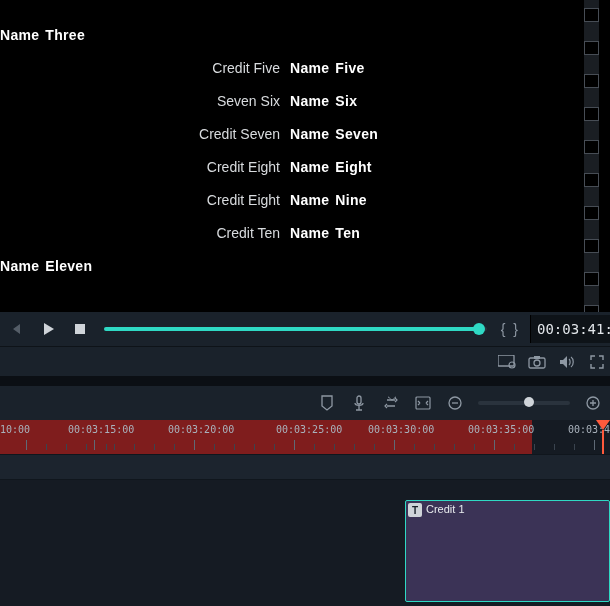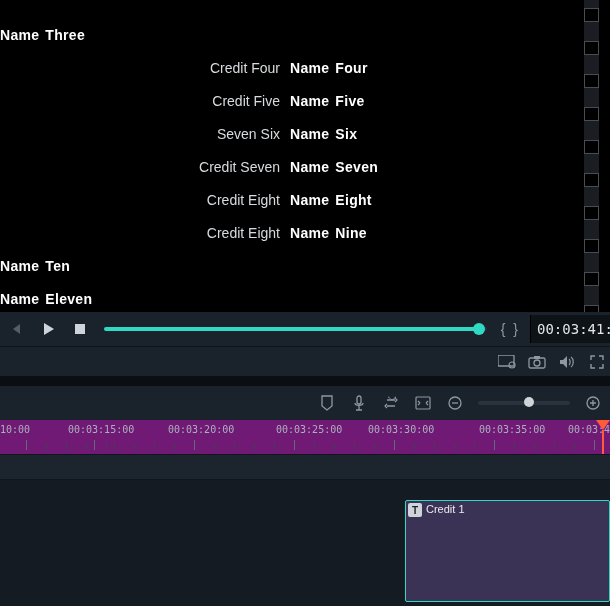--- a/index.html
+++ b/index.html
@@ -24,21 +24,21 @@
 
   .controls2 { position:absolute; left:0; top:346px; width:610px; height:30px; background:#1a222b; border-top:1px solid #0e1318; display:flex; align-items:center; justify-content:flex-end; padding-right:6px; gap:12px; color:#8e98a3; }
   .ico { width:18px; height:18px; display:inline-flex; align-items:center; justify-content:center; }
 
   .divider { position:absolute; left:0; top:376px; width:610px; height:10px; background:#0b0f14; }
 
   .toolbar2 { position:absolute; left:0; top:386px; width:610px; height:34px; background:#1a222b; display:flex; align-items:center; justify-content:flex-end; padding-right:8px; gap:14px; color:#8e98a3; }
   .zoom { position:relative; width:92px; height:4px; background:#2a333d; border-radius:2px; }
   .zoom-thumb { position:absolute; top:-4px; width:10px; height:10px; background:#cfd4d9; border-radius:50%; margin-left:-5px; }
 
-  .ruler { position:absolute; left:0; top:420px; width:610px; height:34px; background:#701a75; font-family:monospace; font-size:10px; color:#a9b2bc; }
+  .ruler { position:absolute; left:0; top:420px; width:532px; height:34px; background:#7f1d1d; font-family:monospace; font-size:10px; color:#a9b2bc; }
   .ruler .tick { position:absolute; top:4px; }
   .ruler .major { position:absolute; top:20px; width:1px; height:10px; background:#5f6a76; }
   .ruler .minor { position:absolute; top:24px; width:1px; height:6px; background:#3a444f; }
   .playhead { position:absolute; top:420px; width:14px; height:10px; }
   .playhead .cap { width:0;height:0;border-left:7px solid transparent;border-right:7px solid transparent;border-top:10px solid #ff5a3c; }
   .playhead .line { position:absolute; left:6px; top:10px; width:2px; background:#ff5a3c; }
 
   .track-area { position:absolute; left:0; top:454px; width:610px; height:152px; background:#151b23; }
   .track-row { position:absolute; left:0; width:610px; height:26px; background:#1c242e; border-top:1px solid #10161d; border-bottom:1px solid #10161d; }
   .clip { position:absolute; background:#3b3356; border:1px solid #2fd9c4; border-radius:2px; }
@@ -47,44 +47,41 @@
 </style>
 </head>
 <body>
 
 <div class="preview">
   <div class="credits" id="credits" style="top:18px;">
       <div class="credit-row">
         <div class="credit-name">Name<span class="gap"></span>Three</div>
       </div>
       <div class="credit-row">
-        <div class="credit-label">Credit Four</div>
-        <div class="credit-name">Name<span class="gap"></span>Four</div>
-      </div>
-      <div class="credit-row">
         <div class="credit-label">Credit Five</div>
         <div class="credit-name">Name<span class="gap"></span>Five</div>
       </div>
       <div class="credit-row">
         <div class="credit-label">Seven Six</div>
         <div class="credit-name">Name<span class="gap"></span>Six</div>
       </div>
       <div class="credit-row">
         <div class="credit-label">Credit Seven</div>
         <div class="credit-name">Name<span class="gap"></span>Seven</div>
       </div>
       <div class="credit-row">
         <div class="credit-label">Credit Eight</div>
         <div class="credit-name">Name<span class="gap"></span>Eight</div>
       </div>
       <div class="credit-row">
         <div class="credit-label">Credit Eight</div>
         <div class="credit-name">Name<span class="gap"></span>Nine</div>
       </div>
       <div class="credit-row">
+        <div class="credit-label">Credit Ten</div>
         <div class="credit-name">Name<span class="gap"></span>Ten</div>
       </div>
       <div class="credit-row">
         <div class="credit-name">Name<span class="gap"></span>Eleven</div>
       </div>
     </div>
 </div>
 <div class="film-strip" id="filmstrip">
     <div class="hole" style="top: 8px;"></div>
     <div class="hole" style="top: 41px;"></div>
@@ -219,21 +216,21 @@
     <div class="minor" style="left: 314px;"></div>
     <div class="minor" style="left: 334px;"></div>
     <div class="minor" style="left: 354px;"></div>
     <div class="minor" style="left: 374px;"></div>
     <div class="tick" style="left: 368px;">00:03:30:00</div>
     <div class="major" style="left: 394px;"></div>
     <div class="minor" style="left: 414px;"></div>
     <div class="minor" style="left: 434px;"></div>
     <div class="minor" style="left: 454px;"></div>
     <div class="minor" style="left: 474px;"></div>
-    <div class="tick" style="left: 468px; margin-left: 11px;">00:03:35:00</div>
+    <div class="tick" style="left: 468px;">00:03:35:00</div>
     <div class="major" style="left: 494px;"></div>
     <div class="minor" style="left: 514px;"></div>
     <div class="minor" style="left: 534px;"></div>
     <div class="minor" style="left: 554px;"></div>
     <div class="minor" style="left: 574px;"></div>
     <div class="tick" style="left: 568px;">00:03:40</div>
     <div class="major" style="left: 594px;"></div>
   </div>
 
 <div class="playhead" id="playhead" style="left: 596px;">

